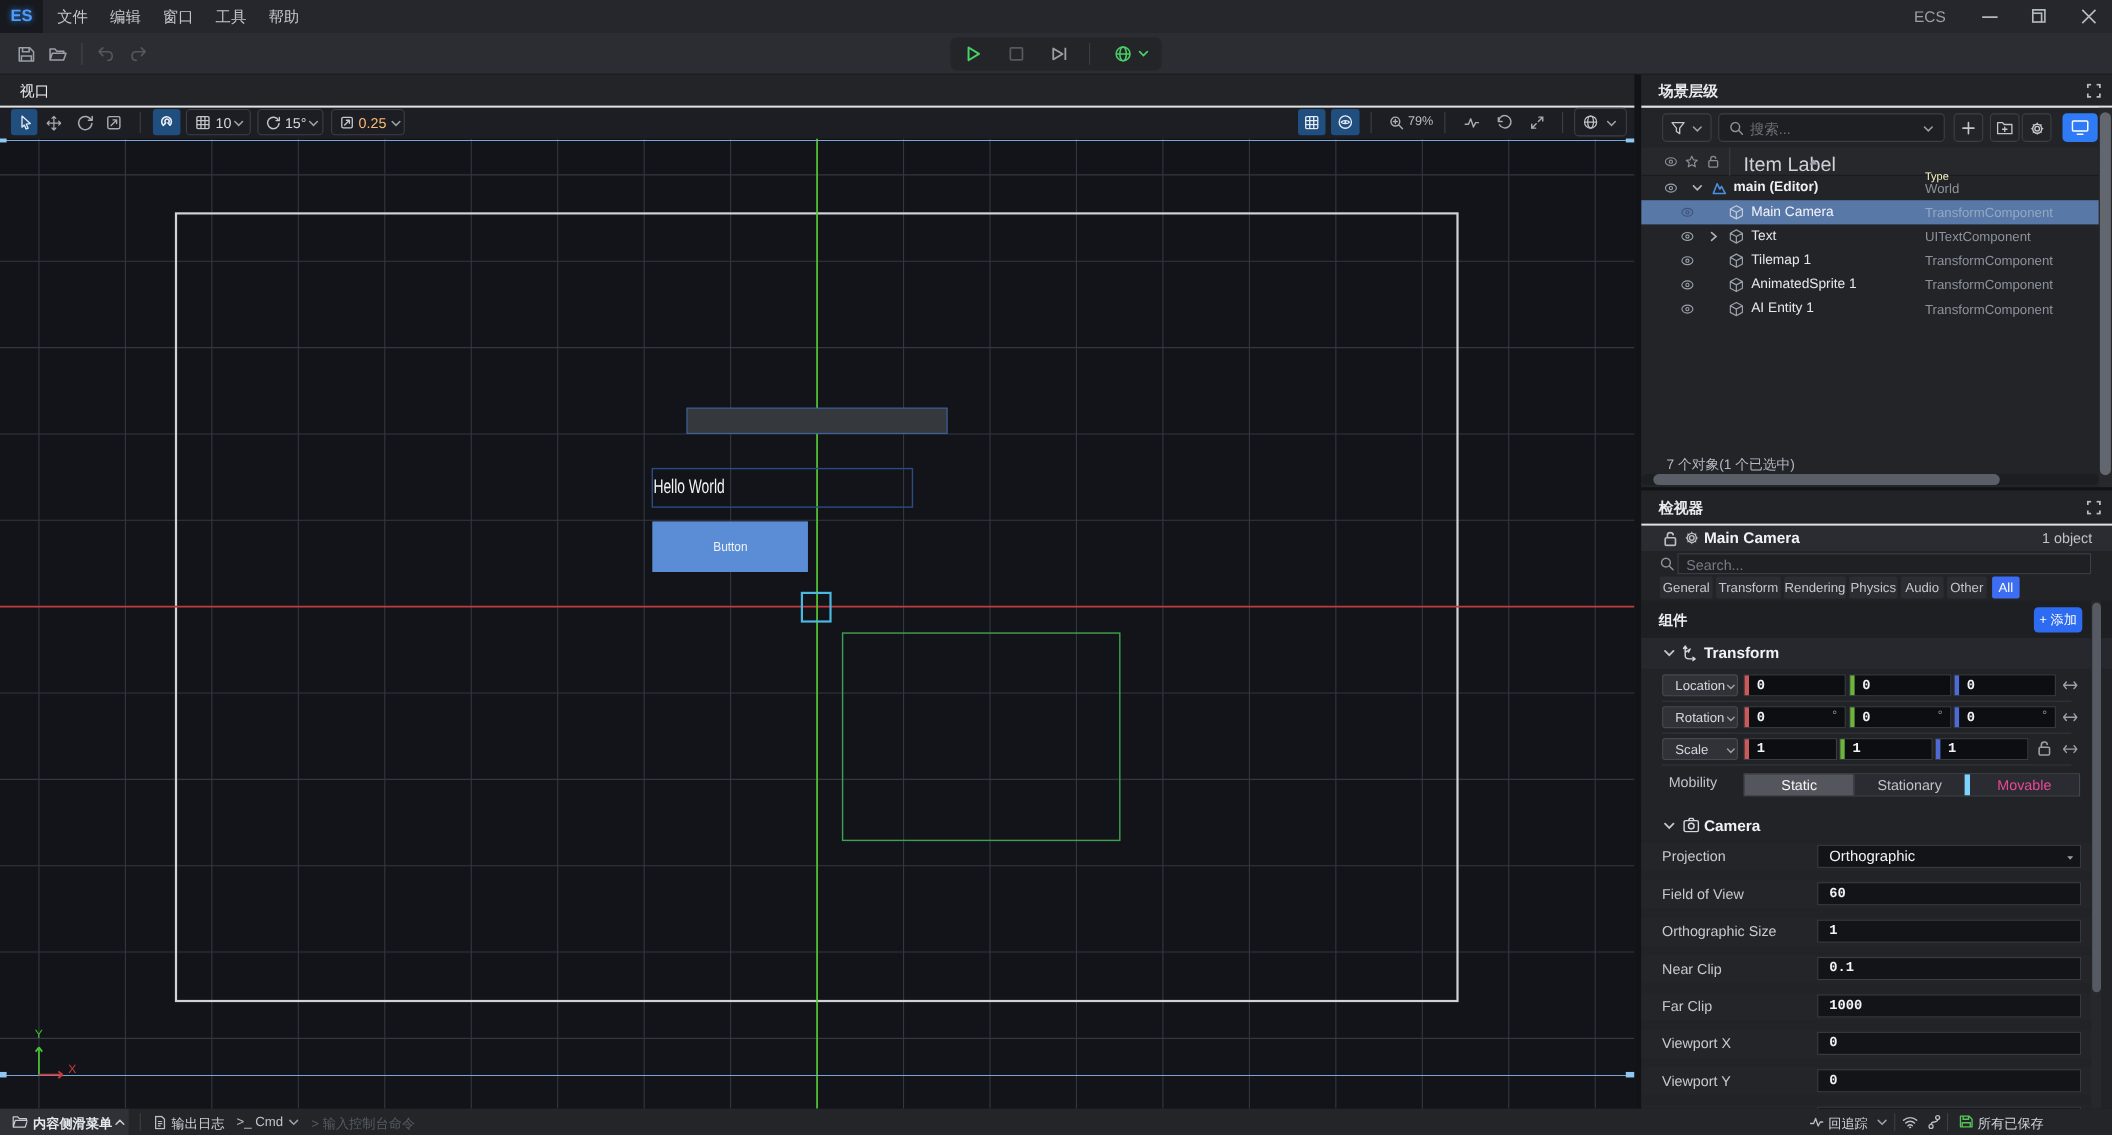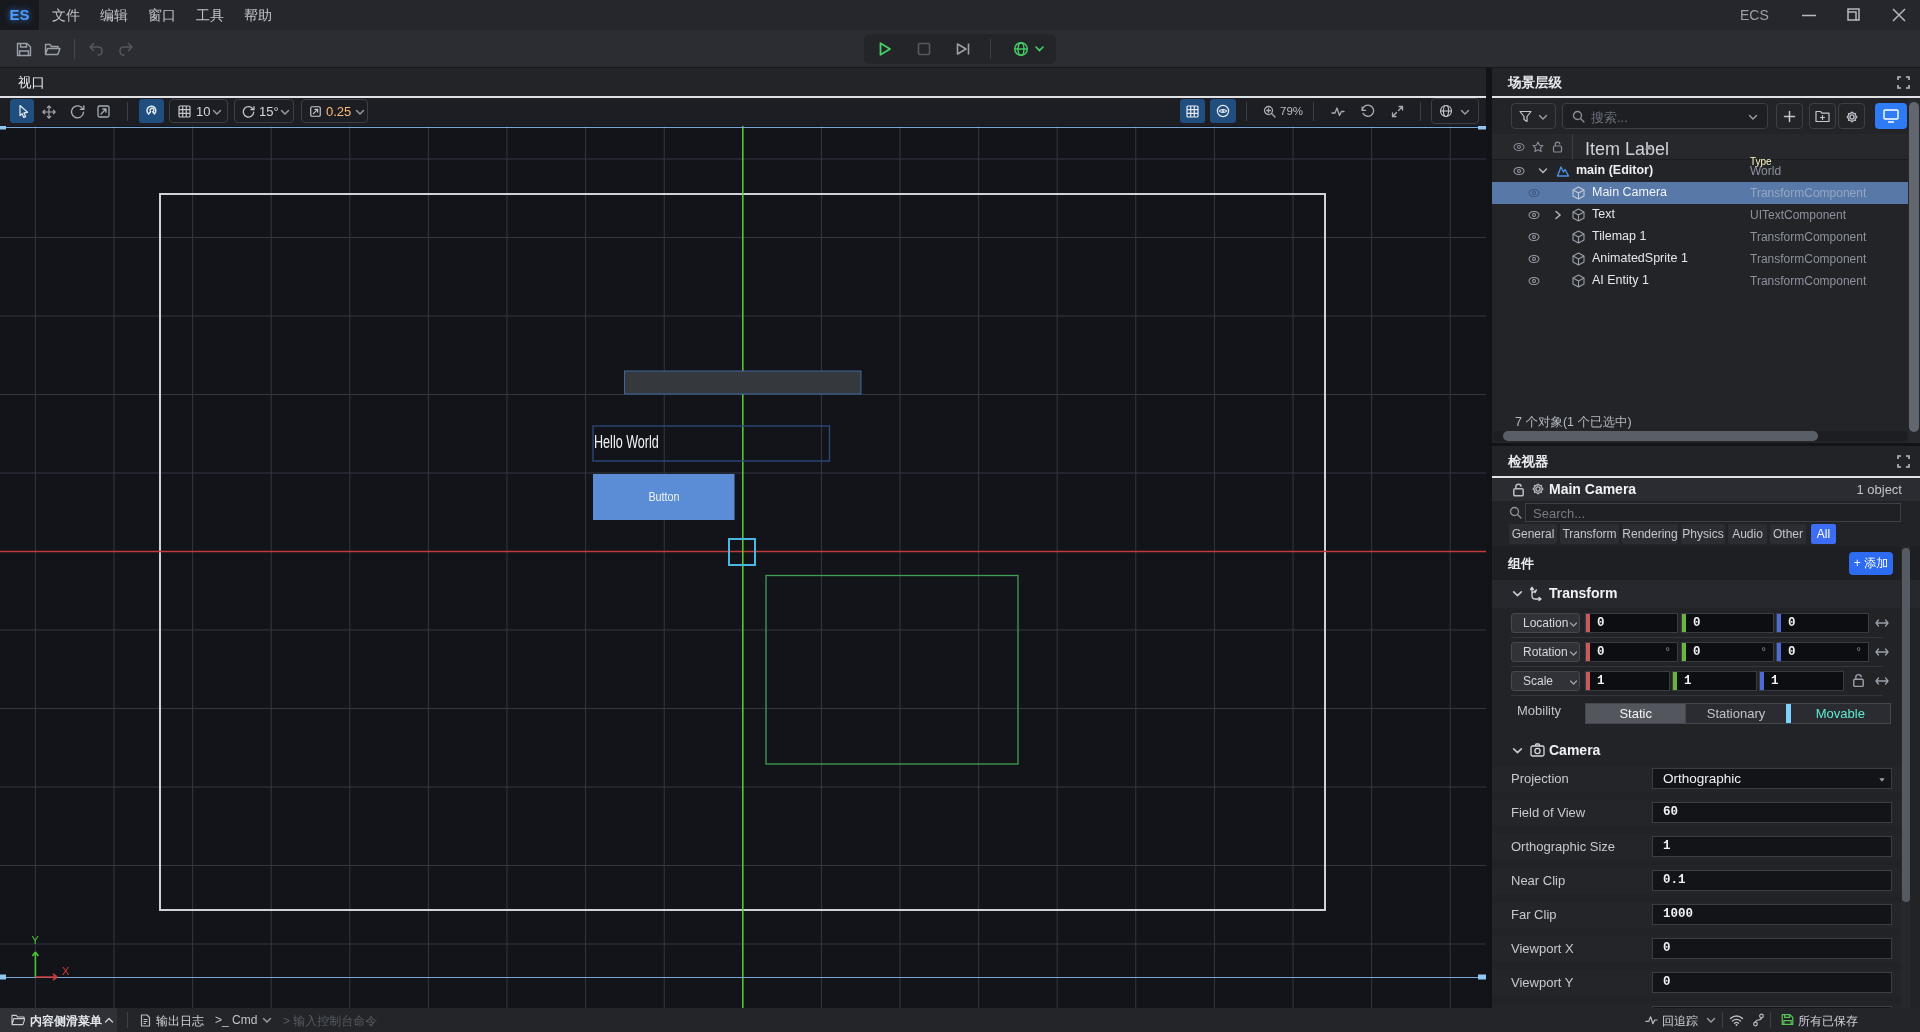--- a/index.html
+++ b/index.html
@@ -514,21 +514,21 @@
       </svg>
   <svg class="abs" style="left:383px;top:230px;" width="14" height="10" viewBox="0 0 14 10">
         <path d="M3.5 2 L1 5 L3.5 8 M10.5 2 L13 5 L10.5 8 M1 5 H13" stroke="#9ba0a8" stroke-width="1.3" fill="none" stroke-linecap="round" stroke-linejoin="round"></path>
       </svg>
   <div class="abs" style="left:19px;top:249px;width:372px;height:1px;background:#33363c;"></div>
 
   <div class="abs" style="left:25px;top:257px;font-size:13px;color:#c0c4cb;">Mobility</div>
   <div class="abs" style="left:93px;top:257px;width:306px;height:21px;border:1px solid #44474d;display:flex;font-size:13px;text-align:center;">
     <div style="flex:1;background:#53565c;color:#f2f4f6;line-height:19px;">Static</div>
     <div style="flex:1;background:#2a2c31;color:#bfc3c9;line-height:19px;border-left:1px solid #44474d;border-right:5px solid #7dd3fc;">Stationary</div>
-    <div style="flex:1;background:#2a2c31;color:#5eead4;line-height:19px;">Movable</div>
+    <div style="flex:1;background:#2a2c31;color:#ec4899;line-height:19px;">Movable</div>
   </div>
 
   <div class="abs" style="left:0;top:292px;width:428px;height:26px;background:#212327;">
     <svg class="abs" style="left:20px;top:9px;" width="11" height="8" viewBox="0 0 10 7">
           <path d="M1.5 1.5 L5 5 L8.5 1.5" stroke="#c3c7cd" stroke-width="1.5" fill="none" stroke-linecap="round"></path>
         </svg>
     <svg class="abs" style="left:38px;top:5px;" width="15" height="14" viewBox="0 0 15 14">
           <rect x="1" y="3" width="13" height="10" rx="1.5" stroke="#d4d8de" stroke-width="1.3" fill="none"></rect>
           <path d="M5 3 L6 1 H9 L10 3" stroke="#d4d8de" stroke-width="1.3" fill="none" stroke-linejoin="round"></path>
           <circle cx="7.5" cy="8" r="2.6" stroke="#d4d8de" stroke-width="1.3" fill="none"></circle>

